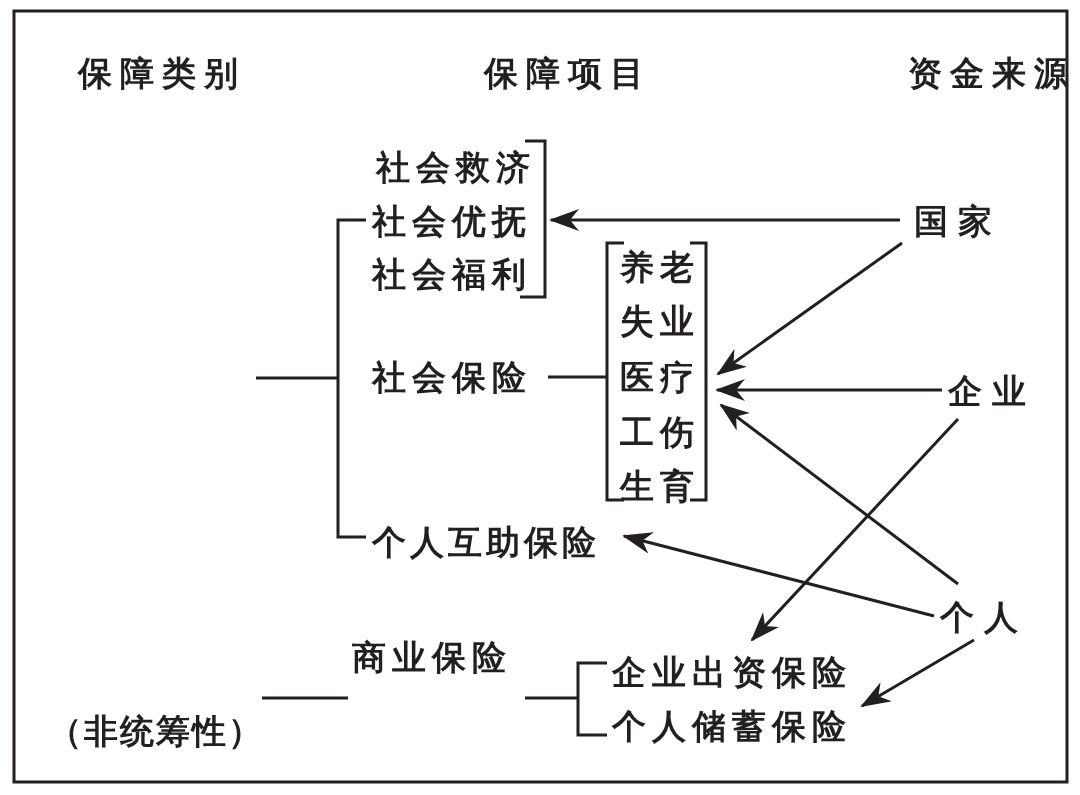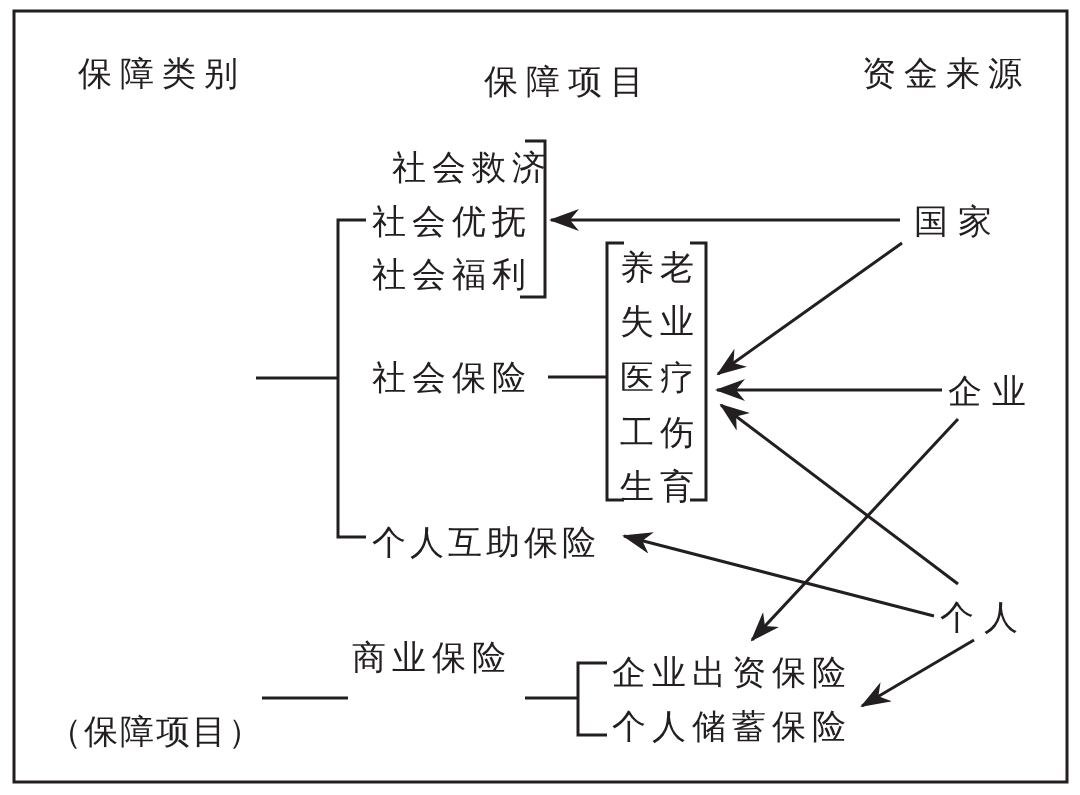--- a/index.html
+++ b/index.html
@@ -6,20 +6,21 @@
   body { width: 1080px; height: 795px; position: relative; overflow: hidden; }
   #stage { position: absolute; left: 0; top: 0; width: 1080px; height: 795px; }
   .lbl {
     position: absolute;
     font-family: "DejaVu Serif", "Liberation Serif", serif;
     font-size: 34px;
     color: #231f20;
     white-space: nowrap;
     line-height: 1;
     letter-spacing: 6px;
+    font-weight: bold;
   }
   .hdr { letter-spacing: 8px; }
   .wide { letter-spacing: 10px; }
 </style>
 </head>
 <body>
 
 <div id="stage">
   <svg width="1080" height="795" viewBox="0 0 1080 795" xmlns="http://www.w3.org/2000/svg" style="position:absolute;left:0;top:0">
     <defs>
@@ -55,26 +56,26 @@
       <line x1="902" y1="243" x2="718" y2="374" marker-end="url(#arrL)"></line>
       <line x1="942" y1="390" x2="717" y2="390" marker-end="url(#arrL)"></line>
       <line x1="958" y1="584" x2="721" y2="405" marker-end="url(#arrL)"></line>
       <line x1="958" y1="419" x2="752" y2="640" marker-end="url(#arrL)"></line>
       <line x1="934" y1="616" x2="624" y2="536" marker-end="url(#arrL)"></line>
       <line x1="974" y1="640" x2="862" y2="706" marker-end="url(#arrL)"></line>
     </g>
   </svg>
 
   <div class="lbl hdr" style="left:78px;top:56px">保障类别</div>
-  <div class="lbl hdr" style="left:484px;top:64px">保障项目</div>
-  <div class="lbl hdr" style="left:862px;top:56px">资金来源</div>
+  <div class="lbl hdr" style="left:484px;top:56px">保障项目</div>
+  <div class="lbl hdr" style="left:908px;top:56px">资金来源</div>
 
-  <div class="lbl" style="left:48px;top:714px;letter-spacing:2px">（保障项目）</div>
+  <div class="lbl" style="left:48px;top:714px;letter-spacing:2px">（非统筹性）</div>
 
-  <div class="lbl" style="left:392px;top:150px">社会救济</div>
+  <div class="lbl" style="left:376px;top:150px">社会救济</div>
   <div class="lbl" style="left:372px;top:204px">社会优抚</div>
   <div class="lbl" style="left:372px;top:257px">社会福利</div>
 
   <div class="lbl" style="left:372px;top:360px">社会保险</div>
 
   <div class="lbl" style="left:620px;top:250px">养</div>
   <div class="lbl" style="left:660px;top:250px">老</div>
   <div class="lbl" style="left:620px;top:304px">失</div>
   <div class="lbl" style="left:660px;top:304px">业</div>
   <div class="lbl" style="left:620px;top:360px">医</div>

